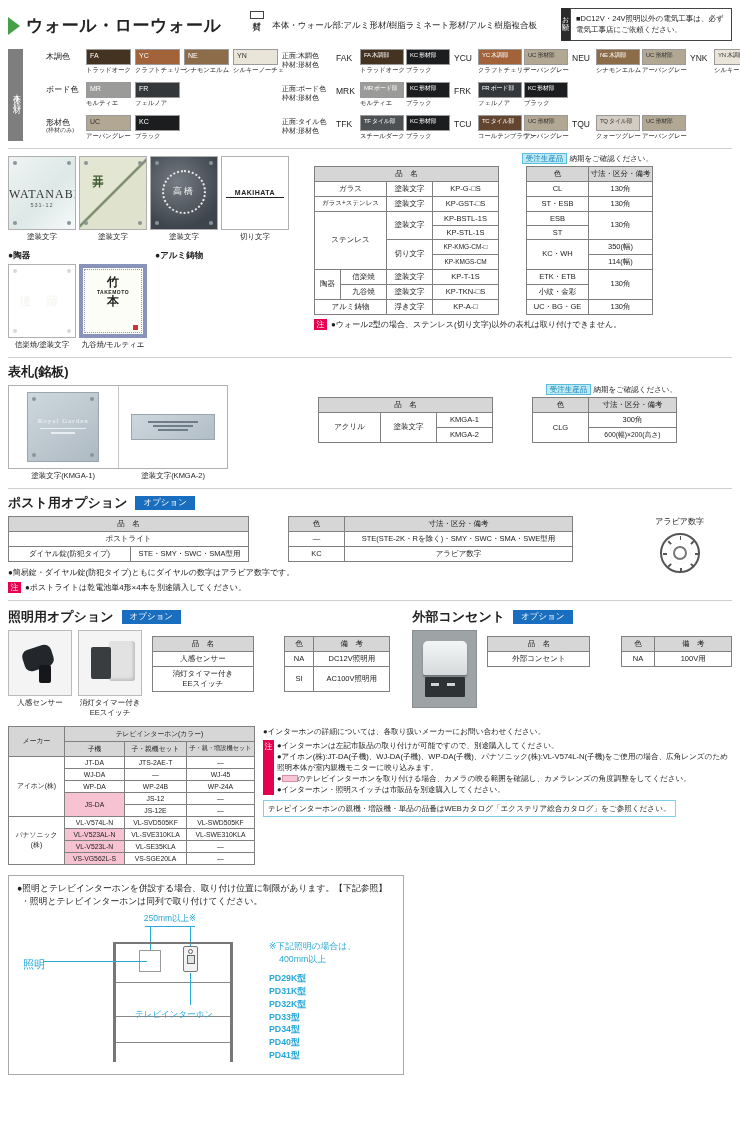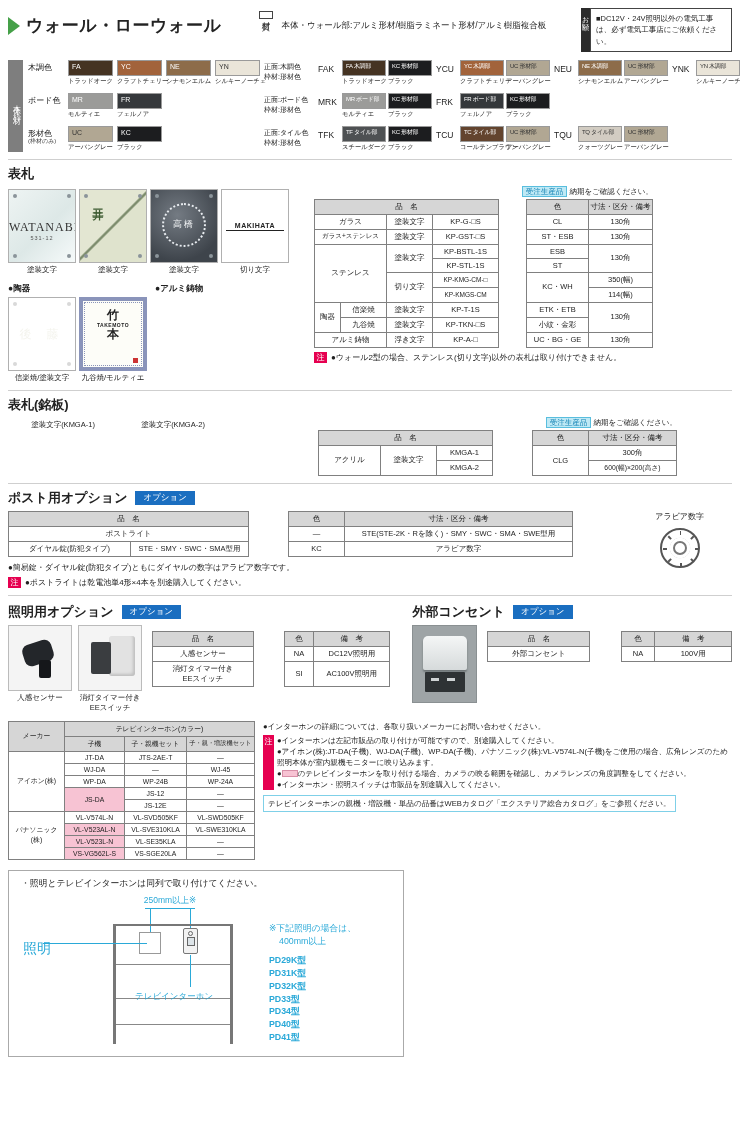--- a/index.html
+++ b/index.html
@@ -10,24 +10,24 @@
 
   
   .hdr { display:flex; align-items:flex-start; gap:8px; }
   .title-wrap { display:flex; align-items:center; gap:6px; width:250px; padding-top:6px; }
   .tri { width:0; height:0; border-left:12px solid #45a048; border-top:9px solid transparent; border-bottom:9px solid transparent; }
   .h1 { font-size:17px; font-weight:bold; letter-spacing:0.5px; white-space:nowrap; }
   .mat-box { border:1px solid #444; writing-mode:vertical-rl; text-orientation:upright; font-size:8.5px; padding:3px 2px; margin-top:3px; line-height:1; }
   .mat-text { font-size:8.5px; padding-top:12px; width:300px; }
   .notice { display:flex; margin-left:auto; }
   .notice-label { background:#2b2b2b; color:#fff; writing-mode:vertical-rl; text-orientation:upright; font-size:7px; padding:3px 1px; line-height:1; display:flex; align-items:center; }
-  .notice-text { border:1px solid #444; padding:4px 5px; font-size:7.5px; width:142px; line-height:1.5; }
-
-  
-  .colors { display:flex; gap:5px; margin-top:8px; }
+  .notice-text { border:1px solid #444; padding:4px 5px; font-size:7.5px; width:162px; line-height:1.5; }
+
+  
+  .colors { display:flex; gap:23px; margin-top:8px; }
   .side-label { background:#7e7e7e; color:#fff; writing-mode:vertical-rl; text-orientation:upright; font-size:8px; padding:6px 2px; letter-spacing:3px; display:flex; align-items:center; justify-content:center; }
   .color-rows { flex:1; display:flex; flex-direction:column; gap:7px; }
   .crow { display:flex; align-items:flex-start; gap:4px; }
   .cat { width:36px; font-size:8px; padding-top:3px; line-height:1.2; }
   .cat2 { display:block; font-size:6px; color:#444; }
   .sw-item { width:45px; }
   .sw { height:16px; border:1px solid #9a9a9a; font-size:7px; padding:2px 2px 0 3px; line-height:1; white-space:nowrap; overflow:hidden; }
   .sw-name { font-size:6.3px; white-space:nowrap; margin-top:1px; color:#222; }
   .combo-label { font-size:7px; width:50px; line-height:1.4; padding-top:2px; color:#222; }
   .combo { display:flex; align-items:flex-start; gap:2px; }
@@ -135,21 +135,21 @@
   .dg-dim { position:absolute; left:118px; top:0; width:70px; text-align:center; font-size:8.5px; }
   .dg-dimline { position:absolute; left:128px; top:14px; width:50px; border-top:1px solid #2aa9d8; }
   .dg-vline { position:absolute; width:1px; background:#2aa9d8; }
   .dg-hline { position:absolute; height:1px; background:#2aa9d8; }
   .wall { position:absolute; left:96px; top:30px; width:120px; height:120px; border-left:3px solid #777; border-right:3px solid #777; border-top:2px solid #777; }
   .wall .slat { position:absolute; left:0; right:0; height:1px; background:#888; }
   .lightbox { position:absolute; left:122px; top:38px; width:22px; height:22px; border:1px solid #999; background:#fff; }
   .phone { position:absolute; left:166px; top:34px; width:15px; height:26px; border:1px solid #777; border-radius:2px; background:#f2f2f2; }
   .phone .cam { width:5px; height:5px; border:1px solid #666; border-radius:50%; margin:2px auto 1px auto; }
   .phone .scr { width:8px; height:9px; border:1px solid #666; margin:0 auto; background:#dde4e8; }
-  .dg-light-label { position:absolute; left:6px; top:44px; font-size:14px; }
+  .dg-light-label { position:absolute; left:6px; top:44px; font-size:11px; }
   .dg-phone-label { position:absolute; left:118px; top:96px; font-size:8.5px; }
   .dg-note { position:absolute; left:252px; top:28px; font-size:8.8px; line-height:1.5; }
   .dg-models { margin-top:6px; font-weight:bold; line-height:1.45; }
 </style>
 </head>
 <body>
 
 <div class="page">
 
   <div class="hdr">
@@ -324,21 +324,20 @@
             </div>
         </div>
       </div>
 
     </div>
   </div>
 
   <div class="divider"></div>
 
   <div>
-    <div class="sec-title">表札</div>
     <div class="np-wrap">
       <div class="np-left">
         <div class="np-imgs">
           <div>
             <div class="plate p-glass">
                 <span class="screw tl"></span>
                 <span class="screw tr"></span>
                 <span class="screw bl"></span>
                 <span class="screw br"></span>
               <div class="t1">WATANABE</div>
@@ -502,20 +501,40 @@
       </div>
     </div>
   </div>
 
   <div class="divider"></div>
 
   <div>
     <div class="sec-title">表札(銘板)</div>
     <div class="mb-wrap" style="margin-top:2px">
       <div class="mb-left">
+        <div class="mb-imgs">
+          <div class="mb-cell">
+            <div class="acr-big">
+                <span class="screw tl"></span>
+                <span class="screw tr"></span>
+                <span class="screw bl"></span>
+                <span class="screw br"></span>
+              <div class="t1">Royal Garden</div>
+              <div class="acr-line" style="width:46px"></div>
+              <div class="acr-line" style="width:24px"></div>
+            </div>
+          </div>
+          <div class="mb-cell">
+            <div class="acr-sm">
+              <div class="ln" style="width:50px"></div>
+              <div class="ln" style="width:40px"></div>
+              <div class="ln" style="width:30px"></div>
+            </div>
+          </div>
+        </div>
         <div class="mb-caps">
           <div class="cap">塗装文字(KMGA-1)</div>
           <div class="cap">塗装文字(KMGA-2)</div>
         </div>
       </div>
       <div style="padding-top:0">
         <div class="order-line">
           <span class="order-badge" style="background: rgb(191, 233, 245); color: rgb(21, 131, 181);">受注生産品</span>
           <span>納期をご確認ください。</span>
         </div>
@@ -794,20 +813,21 @@
           <div><span>●</span><span class="pink-chip" style="background: rgb(247, 195, 211);"></span><span>のテレビインターホンを取り付ける場合、カメラの映る範囲を確認し、カメラレンズの角度調整をしてください。</span></div>
           <div>●インターホン・照明スイッチは市販品を別途購入してください。</div>
         </div>
       </div>
       <div class="web-box">テレビインターホンの親機・増設機・単品の品番はWEBカタログ「エクステリア総合カタログ」をご参照ください。</div>
     </div>
   </div>
 
   <div class="mount-box">
     <div class="mount-body">
+      <div>●照明とテレビインターホンを併設する場合、取り付け位置に制限があります。【下記参照】</div>
       <div style="padding-left:4px">・照明とテレビインターホンは同列で取り付けてください。</div>
 
       <div class="diagram">
         <div class="dg-dim cy">250mm以上※</div>
         <div class="dg-dimline"></div>
         <div class="dg-vline" style="left:133px;top:14px;height:26px"></div>
         <div class="dg-vline" style="left:173px;top:14px;height:22px"></div>
 
         <div class="wall">
           <div class="slat" style="top:38px"></div>

